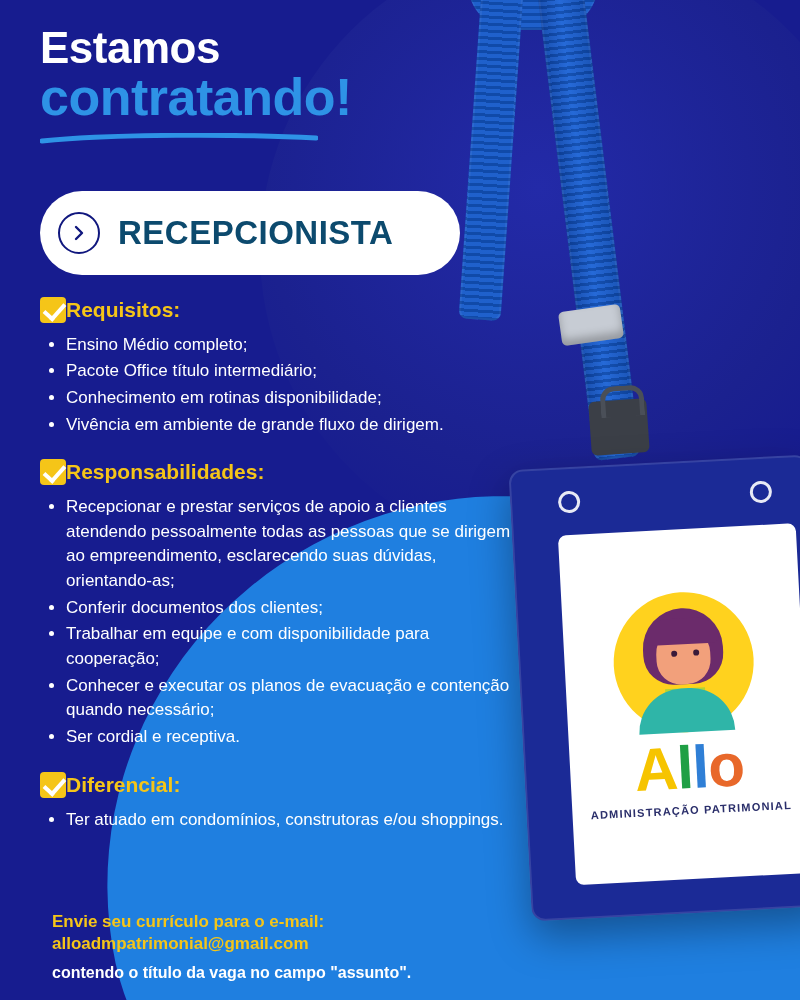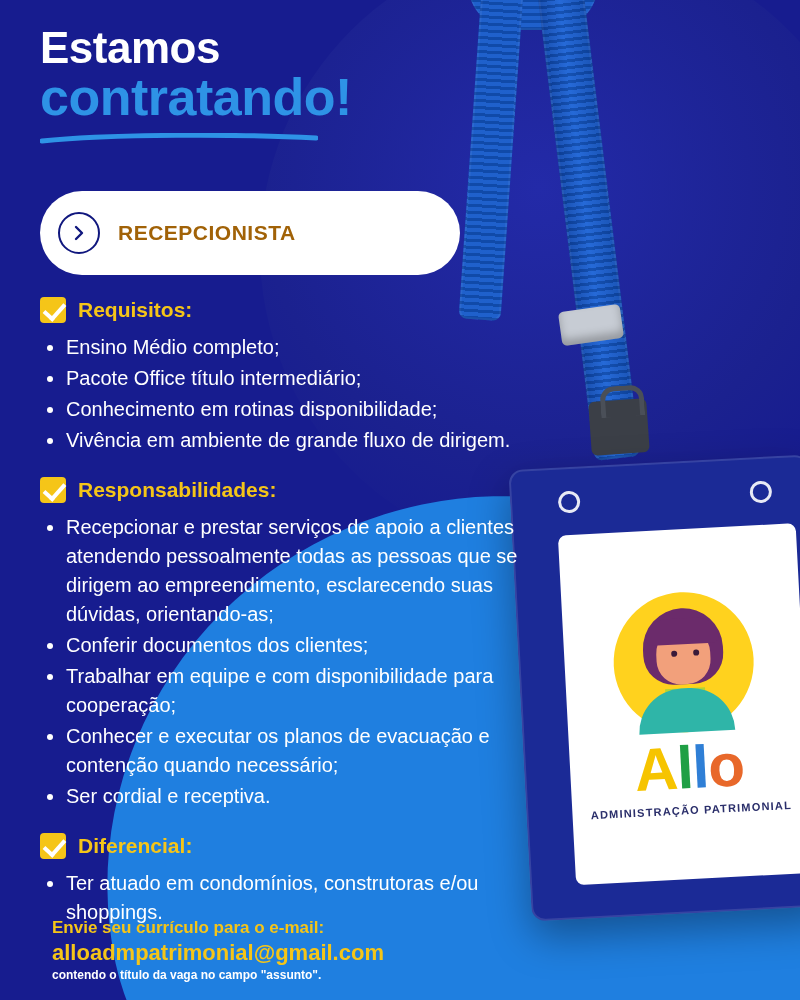--- a/index.html
+++ b/index.html
@@ -97,40 +97,40 @@
   .underline { margin-top:8px; width:278px; height:12px; }
   .title-pill {
     margin-top:42px; width:420px; height:84px; background:#ffffff; border-radius:44px;
     display:flex; align-items:center; padding-left:18px; gap:18px;
   }
   .pill-circle {
     width:42px; height:42px; border-radius:50%; border:2.5px solid #10177e;
     display:flex; align-items:center; justify-content:center; flex:0 0 auto;
   }
   .pill-circle svg { display:block; }
-  .pill-text { font-size:21px; font-weight:bold; color:#a16207; letter-spacing:.5px; }
+  .pill-text { font-size:33px; font-weight:bold; color:#0c4a6e; letter-spacing:.5px; }
 
   .section { margin-top:22px; }
-  .sec-head { display:flex; align-items:center; gap:12px; }
+  .sec-head { display:flex; align-items:center; }
   .check-box { width:26px; height:26px; background:#f5c518; border-radius:4px; position:relative; flex:0 0 auto; }
   .check-box:after {
     content:""; position:absolute; left:8px; top:2px; width:9px; height:17px;
     border:solid #ffffff; border-width:0 4px 4px 0; transform:rotate(42deg);
   }
   .sec-title { font-size:21px; font-weight:bold; color:#f5c518; }
   ul { margin:10px 0 0 26px; }
-  li { color:#ffffff; font-size:20px; line-height:1.45; margin-bottom:2px; }
+  li { color:#ffffff; font-size:17px; line-height:1.45; margin-bottom:2px; }
   li::marker { color:#ffffff; }
 
   .footer {
     position:absolute; left:52px; bottom:18px; z-index:6; width:520px;
   }
   .f1 { color:#f5c518; font-size:17px; font-weight:bold; }
-  .f2 { color:#f5c518; font-size:22px; font-weight:bold; margin-top:2px; }
-  .f3 { color:#ffffff; font-size:12px; font-weight:bold; margin-top:2px; }
+  .f2 { color:#f5c518; font-size:17px; font-weight:bold; margin-top:2px; }
+  .f3 { color:#ffffff; font-size:16px; font-weight:bold; margin-top:10px; }
 </style>
 </head>
 <body>
 
 <div class="bg">
   <div class="bg-dark"></div>
   <div class="bg-glow"></div>
   <div class="blue-wave2"></div>
   <div class="blue-wave"></div>
 

